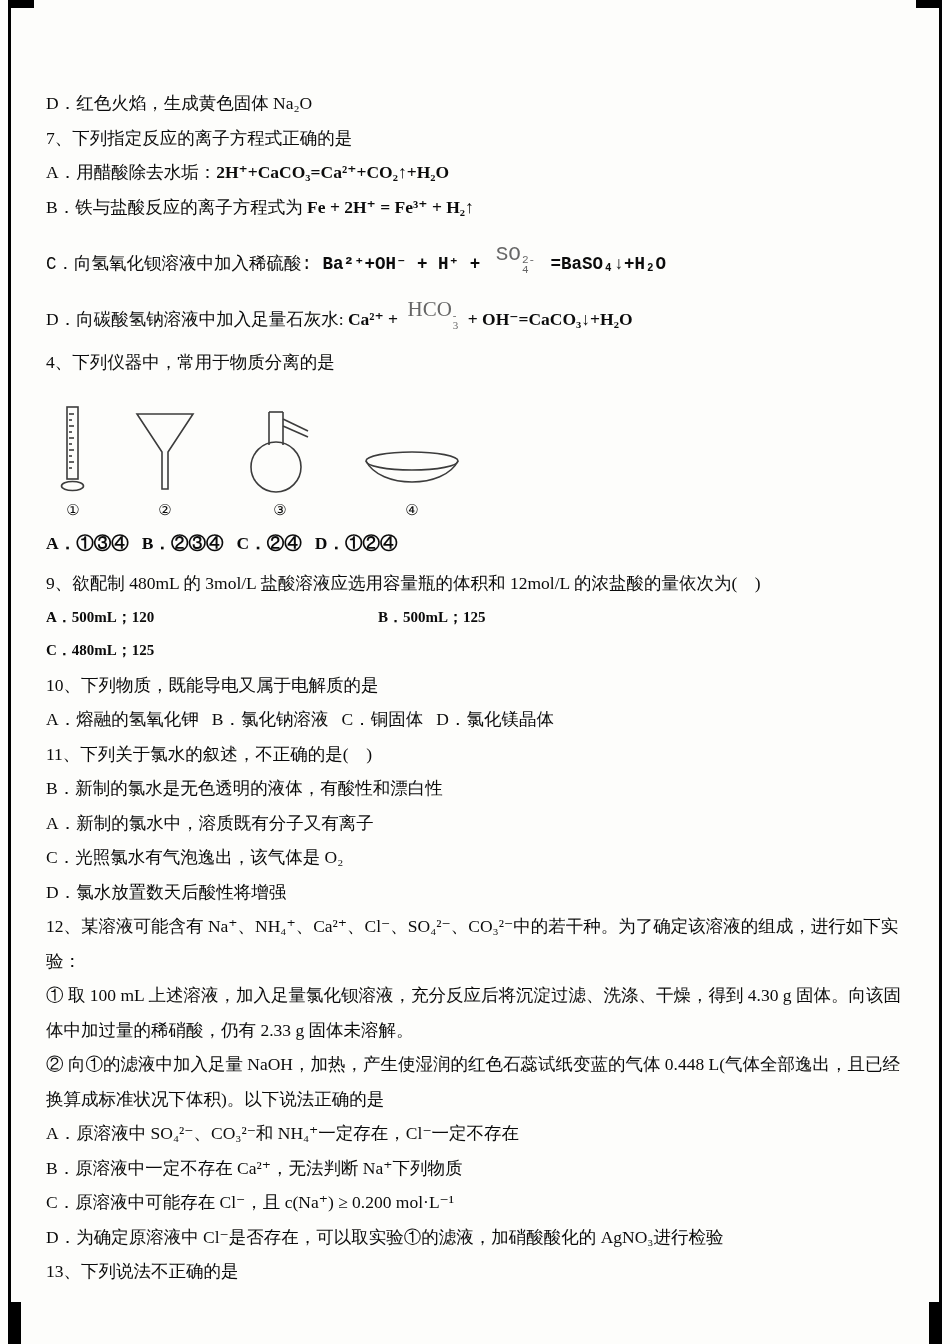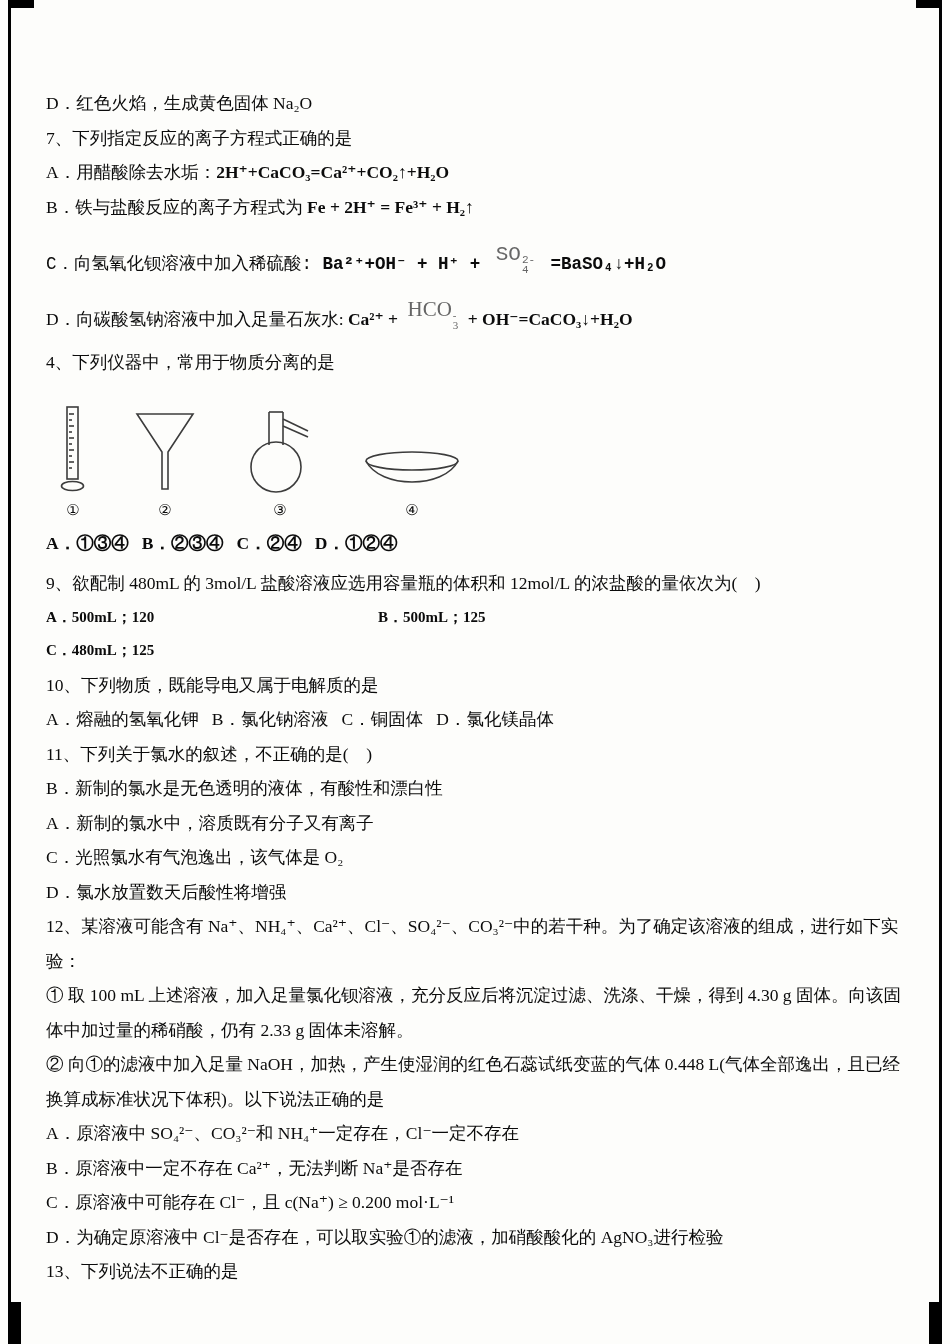--- a/index.html
+++ b/index.html
@@ -166,19 +166,19 @@
   <p class="line">11、下列关于氯水的叙述，不正确的是(　)</p>
   <p class="line">B．新制的氯水是无色透明的液体，有酸性和漂白性</p>
   <p class="line">A．新制的氯水中，溶质既有分子又有离子</p>
   <p class="line">C．光照氯水有气泡逸出，该气体是 O₂</p>
   <p class="line">D．氯水放置数天后酸性将增强</p>
 
   <p class="line">12、某溶液可能含有 Na⁺、NH₄⁺、Ca²⁺、Cl⁻、SO₄²⁻、CO₃²⁻中的若干种。为了确定该溶液的组成，进行如下实验：</p>
   <p class="line">① 取 100 mL 上述溶液，加入足量氯化钡溶液，充分反应后将沉淀过滤、洗涤、干燥，得到 4.30 g 固体。向该固体中加过量的稀硝酸，仍有 2.33 g 固体未溶解。</p>
   <p class="line">② 向①的滤液中加入足量 NaOH，加热，产生使湿润的红色石蕊试纸变蓝的气体 0.448 L(气体全部逸出，且已经换算成标准状况下体积)。以下说法正确的是</p>
   <p class="line">A．原溶液中 SO₄²⁻、CO₃²⁻和 NH₄⁺一定存在，Cl⁻一定不存在</p>
-  <p class="line">B．原溶液中一定不存在 Ca²⁺，无法判断 Na⁺是否存在</p>
+  <p class="line">B．原溶液中一定不存在 Ca²⁺，无法判断 Na⁺下列物质</p>
   <p class="line">C．原溶液中可能存在 Cl⁻，且 c(Na⁺) ≥ 0.200 mol·L⁻¹</p>
   <p class="line">D．为确定原溶液中 Cl⁻是否存在，可以取实验①的滤液，加硝酸酸化的 AgNO₃进行检验</p>
 
   <p class="line">13、下列说法不正确的是</p>
 
 </div>
 
 </body></html>

